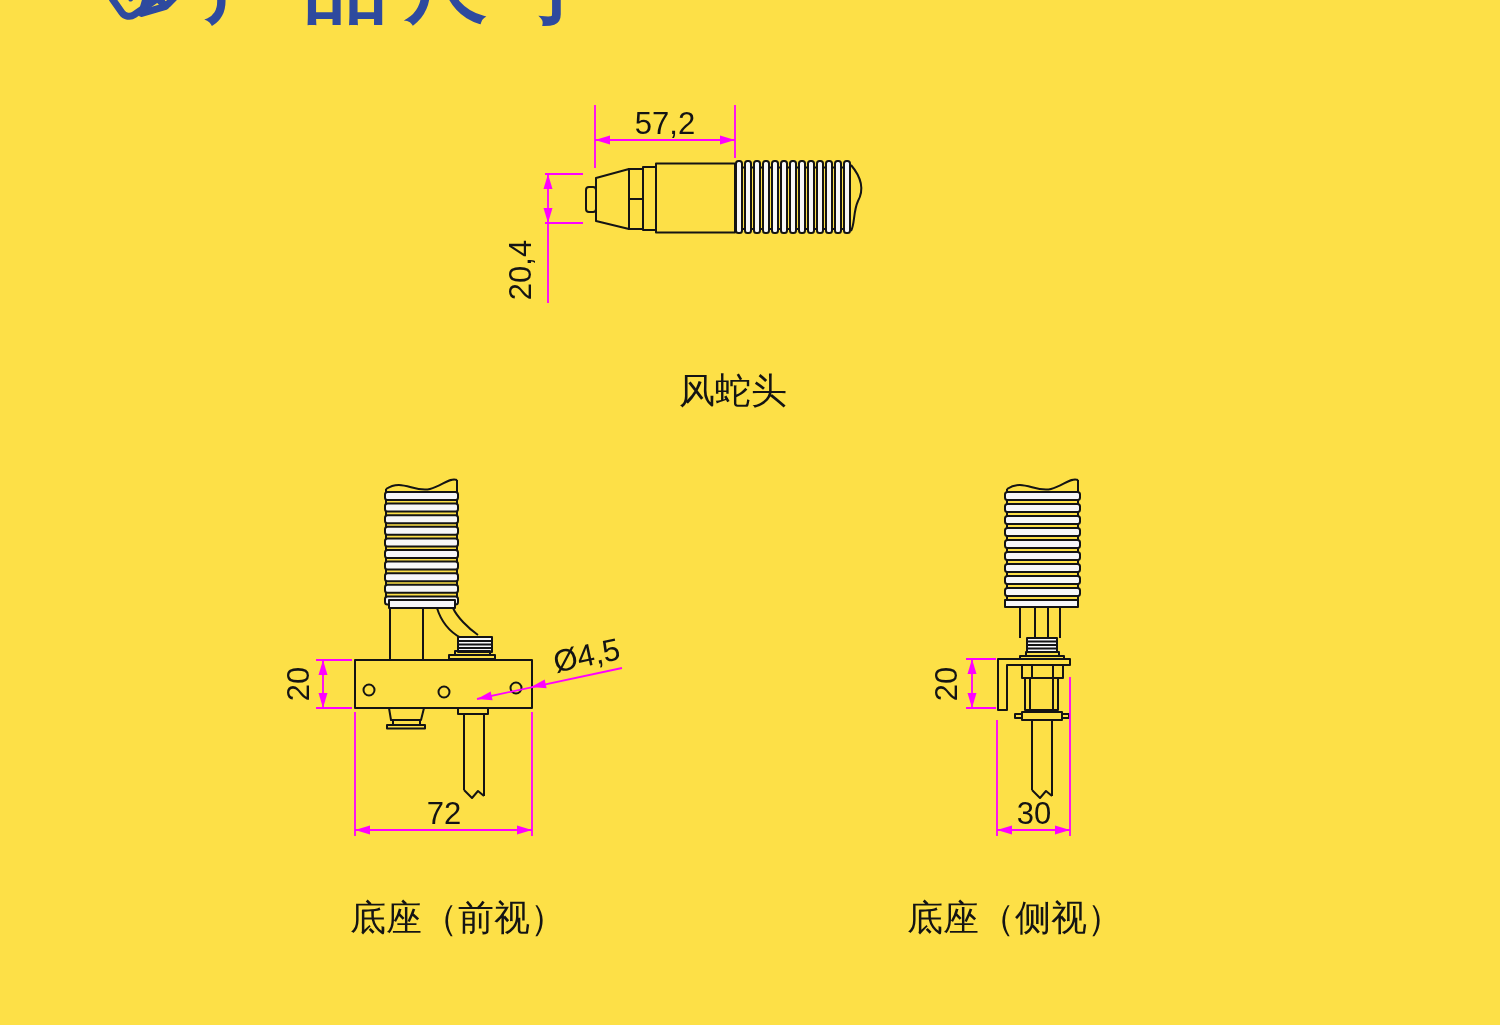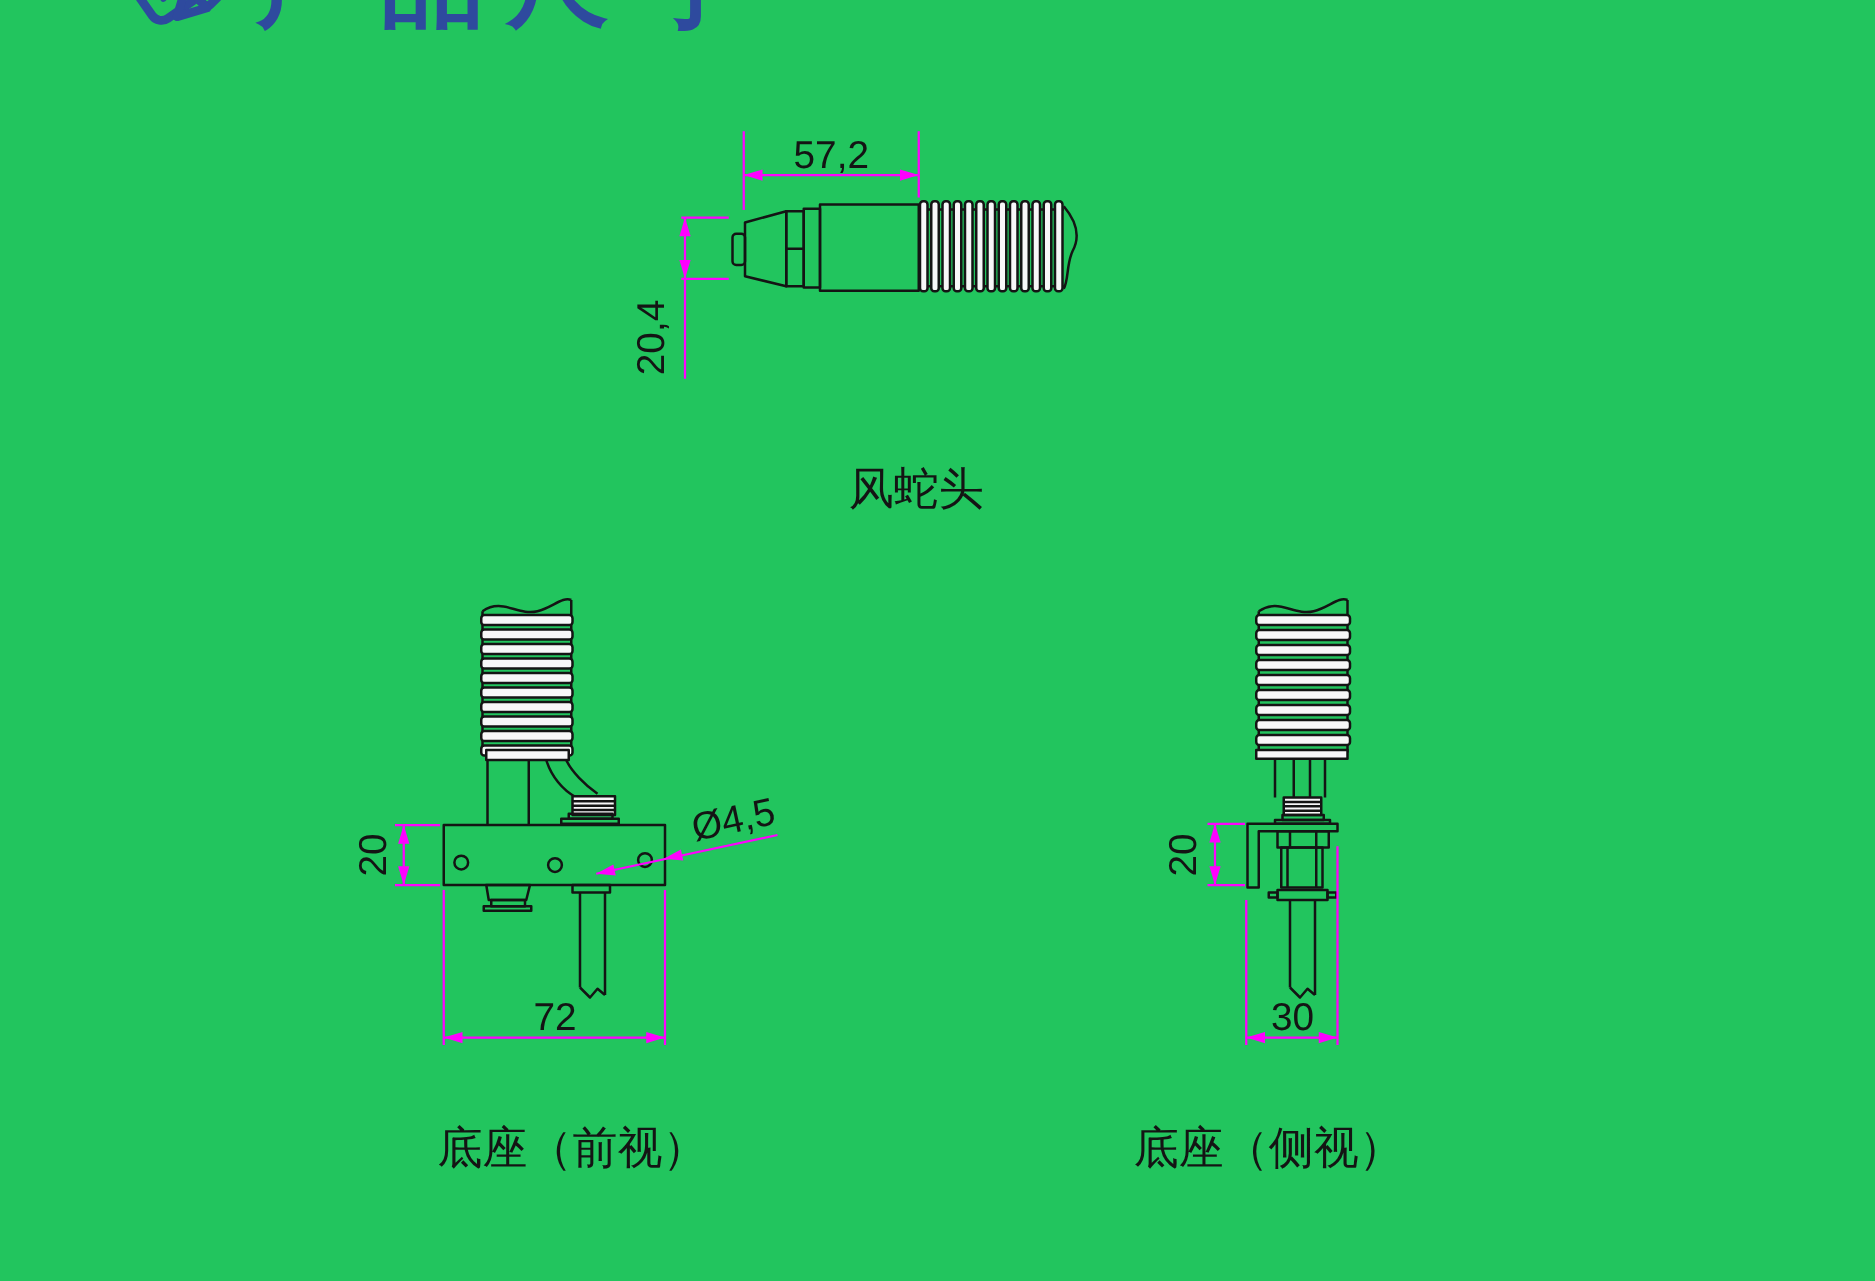--- a/index.html
+++ b/index.html
@@ -1,18 +1,18 @@
 <!DOCTYPE html>
 <html><head>
 <meta charset="utf-8">
 <style>
   html,body{margin:0;padding:0;}
   #canvas{
     position:relative; width:1500px; height:1025px;
-    background:#22c55e; overflow:hidden;
+    background:#fde047; overflow:hidden;
     font-family:"Liberation Sans", sans-serif;
   }
   .hdr-icon{position:absolute; left:105px; top:-72px; width:120px; height:120px;}
   .hdr-title{
     position:absolute; left:205px; top:-55px; margin:0;
     font-size:82px; line-height:1; font-weight:bold; letter-spacing:18px;
     color:#2e4a9e; white-space:nowrap;
     font-family:"Liberation Sans", sans-serif;
   }
   svg.drawing{position:absolute;}

